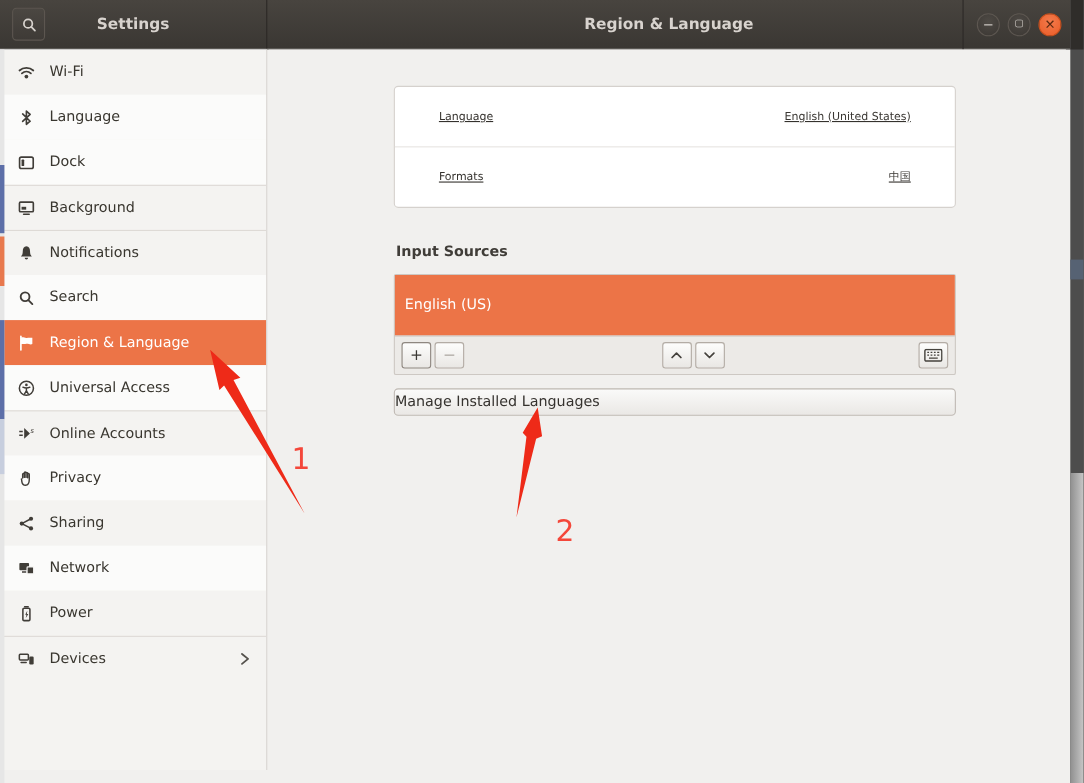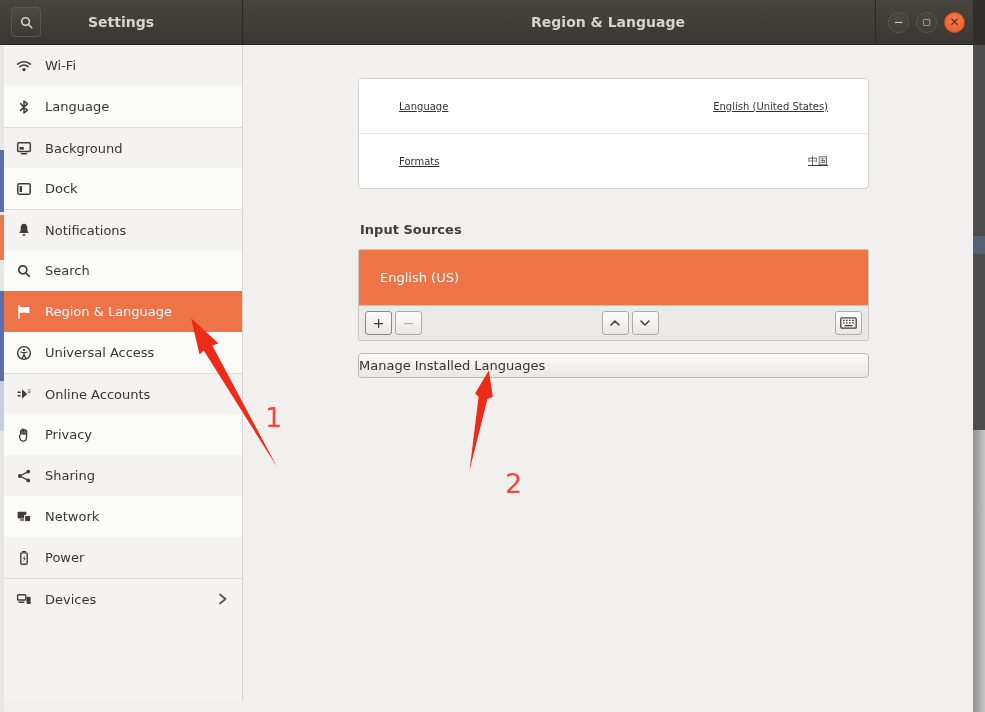--- a/index.html
+++ b/index.html
@@ -49,21 +49,21 @@
   .panel{position:absolute;left:114px;top:33px;width:511px;background:#ffffff;
          border:1px solid #d5d1cd;border-radius:4px;box-sizing:border-box;}
   .panel .prow{height:54px;display:flex;align-items:center;padding:0 40px;font-size:10px;color:#35322e;text-decoration:underline;}
   .panel .prow + .prow{border-top:1px solid #e7e4e1;gap:12px;}
   .panel .prow .val{margin-left:auto;color:#3a3733;}
 
   .section-label{position:absolute;left:116px;top:177px;font-size:13px;font-weight:bold;color:#403d38;}
 
   .input-frame{position:absolute;left:114px;top:204px;width:511px;border:1px solid #cdc8c3;
                border-radius:2px;box-sizing:border-box;background:#eceae7;}
-  .src-row{height:55px;background:#ec7447;display:flex;align-items:center;padding:0 21px;
+  .src-row{height:55px;background:#ec7447;display:flex;align-items:center;padding:0 9px;
            color:#ffffff;font-size:13px;}
   .io-toolbar{height:34px;display:flex;align-items:center;padding:0 6px;border-top:1px solid #cdc8c3;}
   .tbtn{min-width:27px;height:24px;border:1px solid #b3aca5;border-radius:3px;
         background:linear-gradient(#fdfdfc,#e9e7e4);display:flex;align-items:center;justify-content:center;
         font-size:14px;color:#3a3733;box-sizing:border-box;margin-right:3px;}
   .tbtn.disabled{color:#b0aba5;}
   .tb-center{margin:0 auto;display:flex;}
   .tbtn:last-child{margin-right:0;}
 
   .manage-btn{position:absolute;left:114px;top:308px;width:511px;height:25px;
@@ -125,38 +125,38 @@
           <span class="label">Wi-Fi</span>
         </div>
         <div class="side-item">
           <span class="icon">
             <svg width="16" height="16" viewBox="0 0 16 16">
               <path d="M4.6 4.6 L11.4 11.2 L8 14 L8 2 L11.4 4.9 L4.6 11.4" fill="none" stroke="currentColor" stroke-width="1.5" stroke-linejoin="round" stroke-linecap="round"></path>
             </svg>
           </span>
           <span class="label">Language</span>
         </div>
+        <div class="side-item">
+          <span class="icon">
+            <svg width="16" height="16" viewBox="0 0 16 16">
+              <rect x="1.8" y="2.8" width="12.4" height="10.4" rx="1.6" fill="none" stroke="currentColor" stroke-width="1.5"></rect>
+              <rect x="3.6" y="5" width="2.4" height="6" rx="0.6" fill="currentColor"></rect>
+            </svg>
+          </span>
+          <span class="label">Dock</span>
+        </div>
         <div class="side-item alt group-start">
           <span class="icon">
             <svg width="16" height="16" viewBox="0 0 16 16">
               <rect x="1.7" y="2.7" width="12.6" height="8.8" rx="1" fill="none" stroke="currentColor" stroke-width="1.5"></rect>
               <rect x="3.6" y="7" width="4.2" height="2.6" fill="currentColor"></rect>
               <path d="M5.5 13.8h5" stroke="currentColor" stroke-width="1.5" stroke-linecap="round"></path>
             </svg>
           </span>
           <span class="label">Background</span>
-        </div>
-        <div class="side-item">
-          <span class="icon">
-            <svg width="16" height="16" viewBox="0 0 16 16">
-              <rect x="1.8" y="2.8" width="12.4" height="10.4" rx="1.6" fill="none" stroke="currentColor" stroke-width="1.5"></rect>
-              <rect x="3.6" y="5" width="2.4" height="6" rx="0.6" fill="currentColor"></rect>
-            </svg>
-          </span>
-          <span class="label">Dock</span>
         </div>
         <div class="side-item alt group-start">
           <span class="icon">
             <svg width="16" height="16" viewBox="0 0 16 16">
               <path d="M8 1.8C5.7 1.8 4.7 3.8 4.7 6.3 C4.7 9.3 3.8 10.3 3 11.1 L13 11.1 C12.2 10.3 11.3 9.3 11.3 6.3 C11.3 3.8 10.3 1.8 8 1.8 Z" fill="currentColor"></path>
               <path d="M6.4 12.3 a1.6 1.6 0 0 0 3.2 0 Z" fill="currentColor"></path>
             </svg>
           </span>
           <span class="label">Notifications</span>
         </div>

